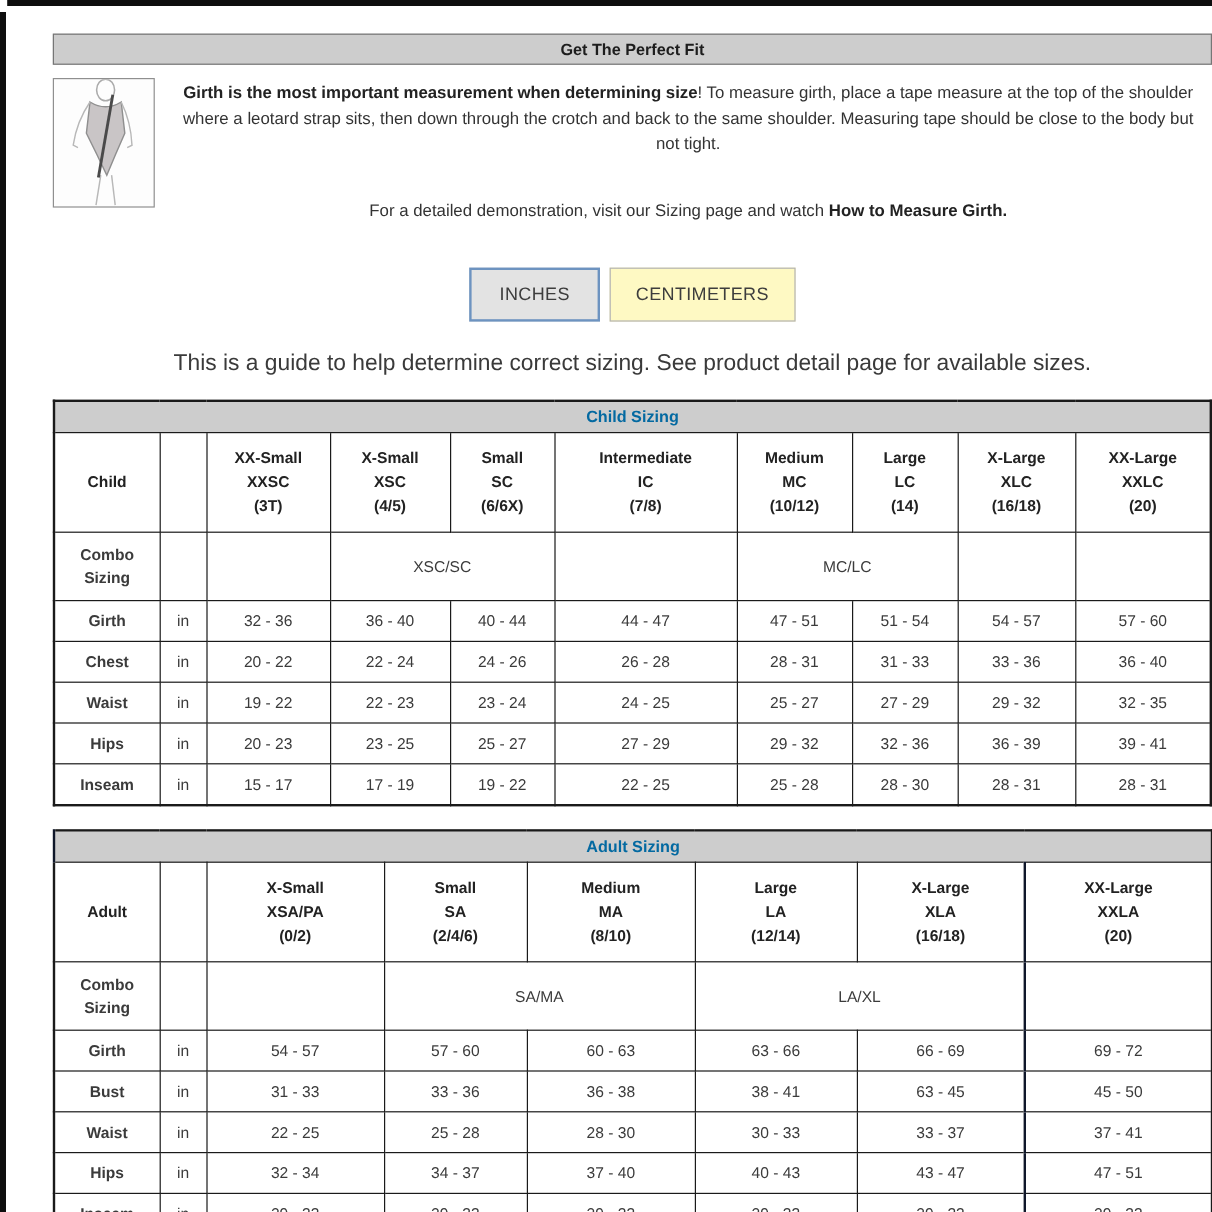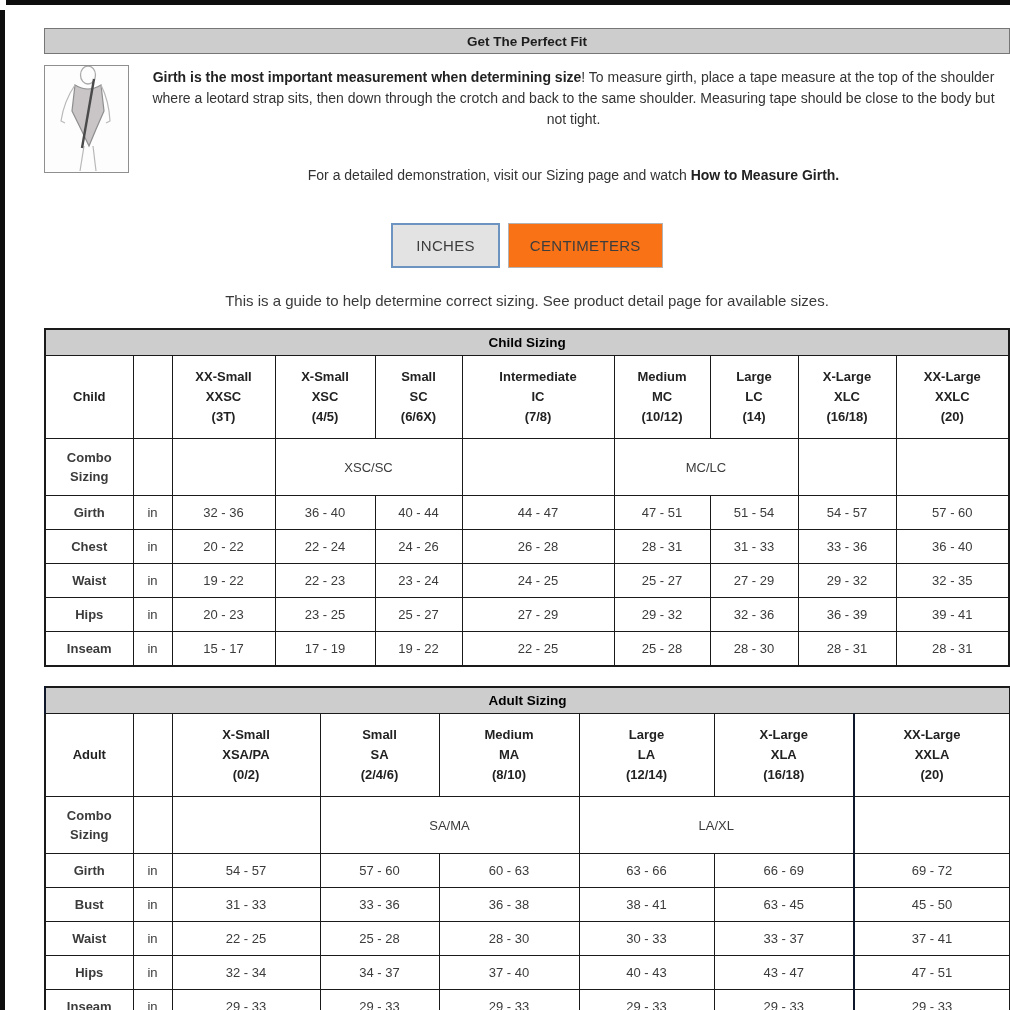--- a/index.html
+++ b/index.html
@@ -22,33 +22,33 @@
   .intro-text { text-align:center; font-size:14px; line-height:21px; color:#333; margin:2px 4px 0; }
   .demo-line { text-align:center; font-size:14px; color:#333; margin-top:37px; }
   b { color:#222; }
 
   .buttons { display:flex; justify-content:center; gap:8px; margin-top:40px;align-items:flex-end; }
   .btn {
     font-size:15px; color:#3d3d3d; letter-spacing:0.3px; height:45px;
     display:flex; align-items:center; box-sizing:border-box; cursor:pointer;
   }
   .btn.selected { background:#e3e3e3; border:2px solid #6d93c0; padding:0 23px; }
-  .btn.unselected { background:#f97316; border:1px solid #b3b3b3; padding:0 21px; }
-
-  .guide-note { text-align:center; font-size:15px; color:#3a3a3a; margin-top:24px; }
+  .btn.unselected { background:#fef9c3; border:1px solid #b3b3b3; padding:0 21px; }
+
+  .guide-note { text-align:center; font-size:19px; color:#3a3a3a; margin-top:24px; }
 
   table.size-table {
     border-collapse:collapse; table-layout:fixed; width:966px; margin-top:19px;
     border:2px solid #1a1a1a;
   }
   table.size-table th, table.size-table td {
     border:1px solid #1a1a1a; text-align:center; vertical-align:middle;
     font-size:13px; color:#3b3b3b; overflow:hidden; padding:0 2px;
   }
-  tr.cap th { background:#cdcdcd; font-weight:bold; color:#000000; height:25px; font-size:13.5px; }
+  tr.cap th { background:#cdcdcd; font-weight:bold; color:#0369a1; height:25px; font-size:13.5px; }
   tr.head th { font-weight:bold; color:#222; line-height:20px; padding:11px 2px; }
   tr.combo > * { height:56px; }
   tr.combo th.rowlab { line-height:19px; }
   tr.data > * { height:33px; }
   th.rowlab { font-weight:bold; color:#222; }
   td.unit { color:#555; }
   table[data-table="adult_table"] tr > :last-child { border-left:2px solid #0f172a; }
 </style>
 </head>
 <body>

